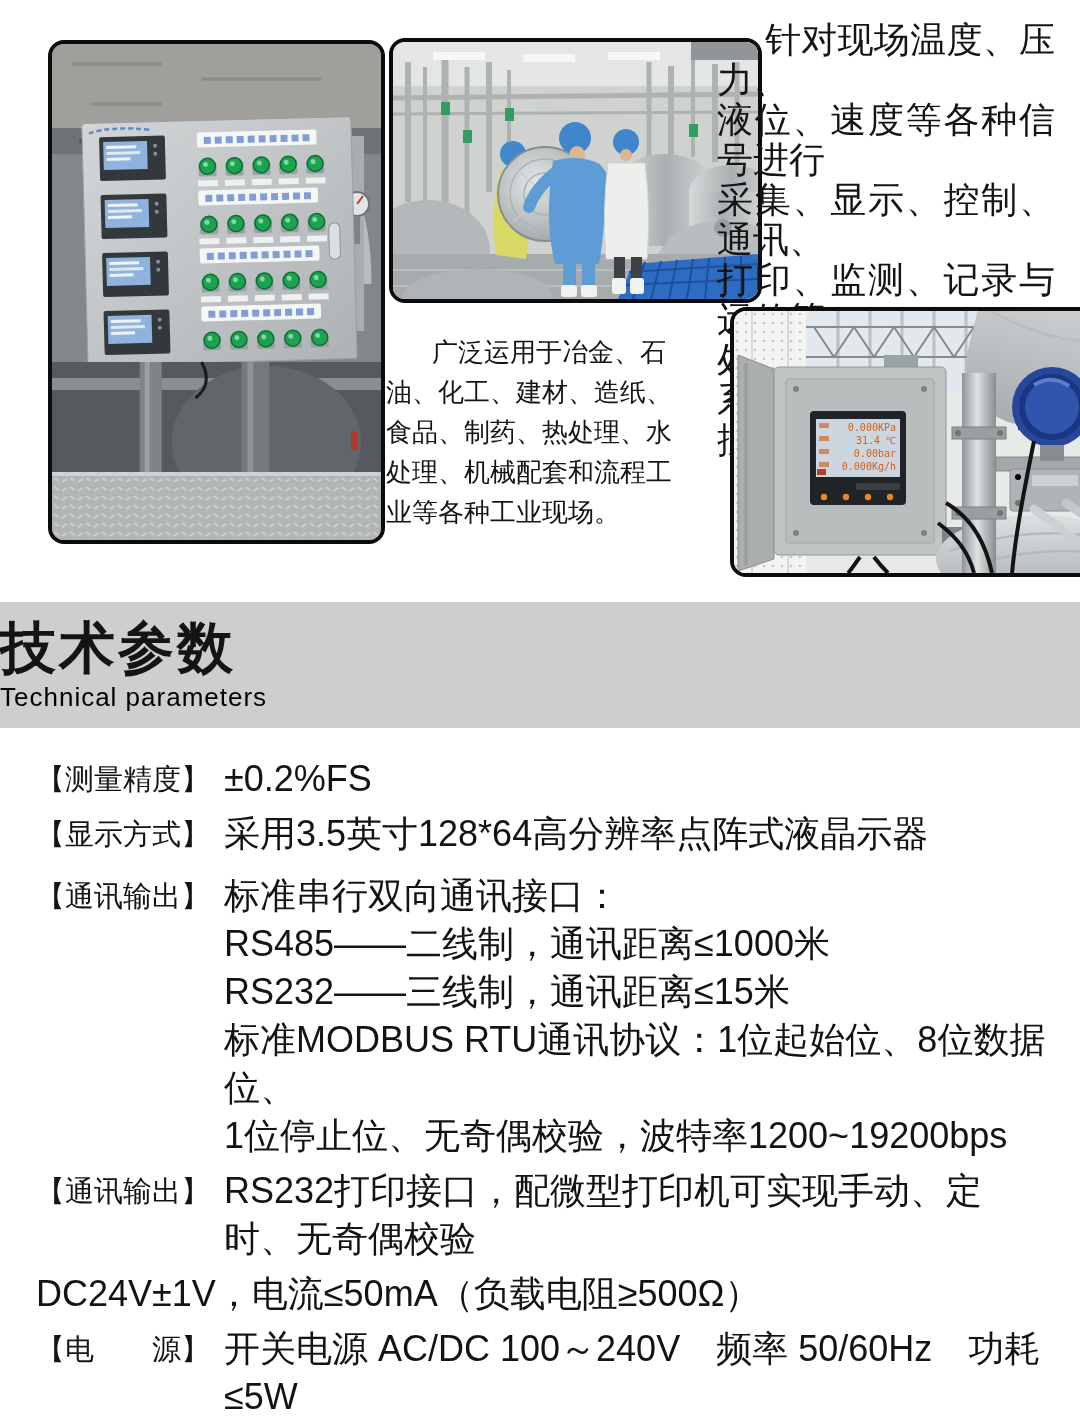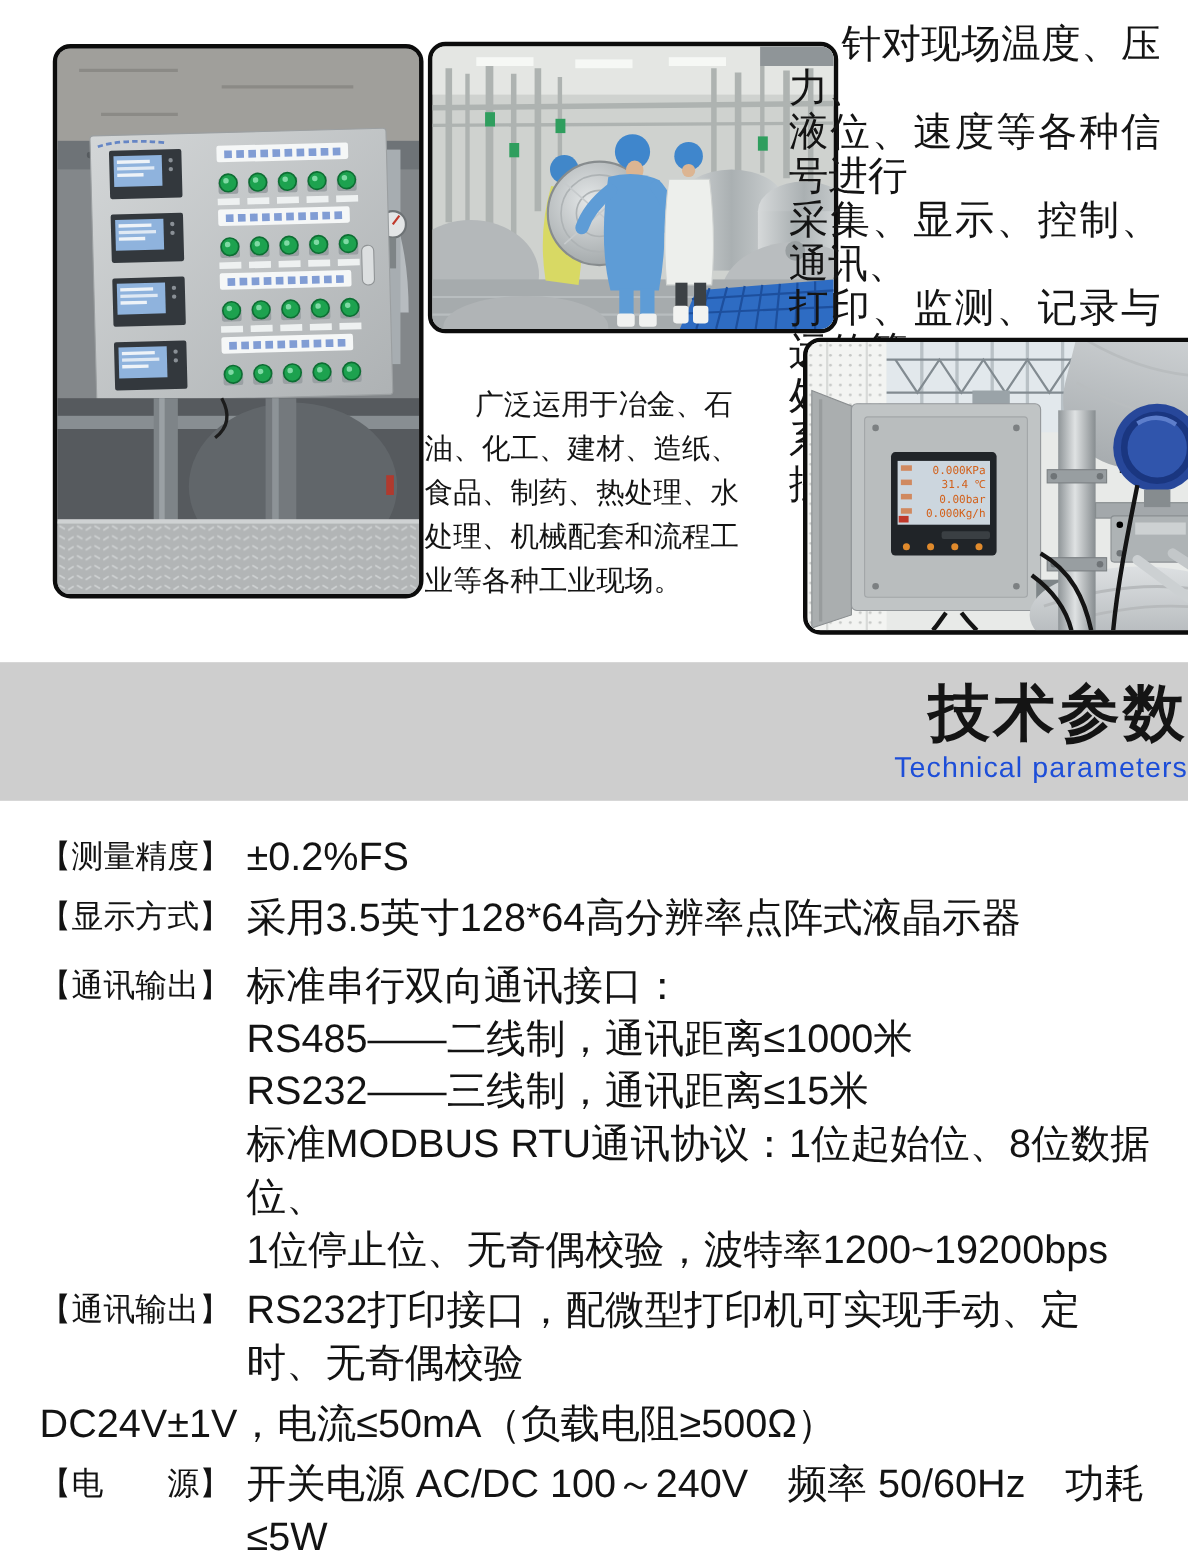--- a/index.html
+++ b/index.html
@@ -15,31 +15,31 @@
   }
   .photo svg{display:block;width:100%;height:100%;}
   #photo1{left:8px;top:24px;width:337px;height:504px;}
   #photo2{left:349px;top:22px;width:373px;height:265px;}
   #photo3{left:690px;top:291px;width:384px;height:270px;}
   .para{
     position:absolute;white-space:pre-line;color:#141414;
     text-align:justify;margin:0;
   }
   #para1{left:717px;top:20px;width:338px;font-size:36px;line-height:40px;text-indent:48px;}
-  #para2{left:386px;top:347px;width:300px;font-size:26px;line-height:40px;text-indent:46px;}
+  #para2{left:386px;top:332px;width:300px;font-size:26px;line-height:40px;text-indent:46px;}
   #banner{
     position:absolute;left:0;top:602px;width:1080px;height:126px;
     background:#cecece;display:flex;flex-direction:column;
-    align-items:flex-end;justify-content:center;padding-top:2px;box-sizing:border-box;
+    align-items:flex-start;justify-content:center;padding-top:2px;box-sizing:border-box;
   }
   #banner h2{
     margin:0;font-size:56px;font-weight:bold;color:#141414;letter-spacing:3px;line-height:1.05;
   }
   #banner .sub{
-    font-size:26px;color:#1d4ed8;margin-top:4px;letter-spacing:1px;
+    font-size:26px;color:#000000;margin-top:4px;letter-spacing:1px;
   }
   #specs{position:absolute;left:36px;top:755px;width:1014px;}
   .spec-row{display:flex;align-items:flex-start;margin-bottom:7px;}
   .spec-label{
     flex:none;width:188px;font-size:29px;font-weight:400;line-height:48px;
     color:#131313;white-space:pre;
   }
   .spec-value{
     flex:1;font-size:36px;font-weight:500;line-height:48px;color:#131313;
     white-space:pre-line;

